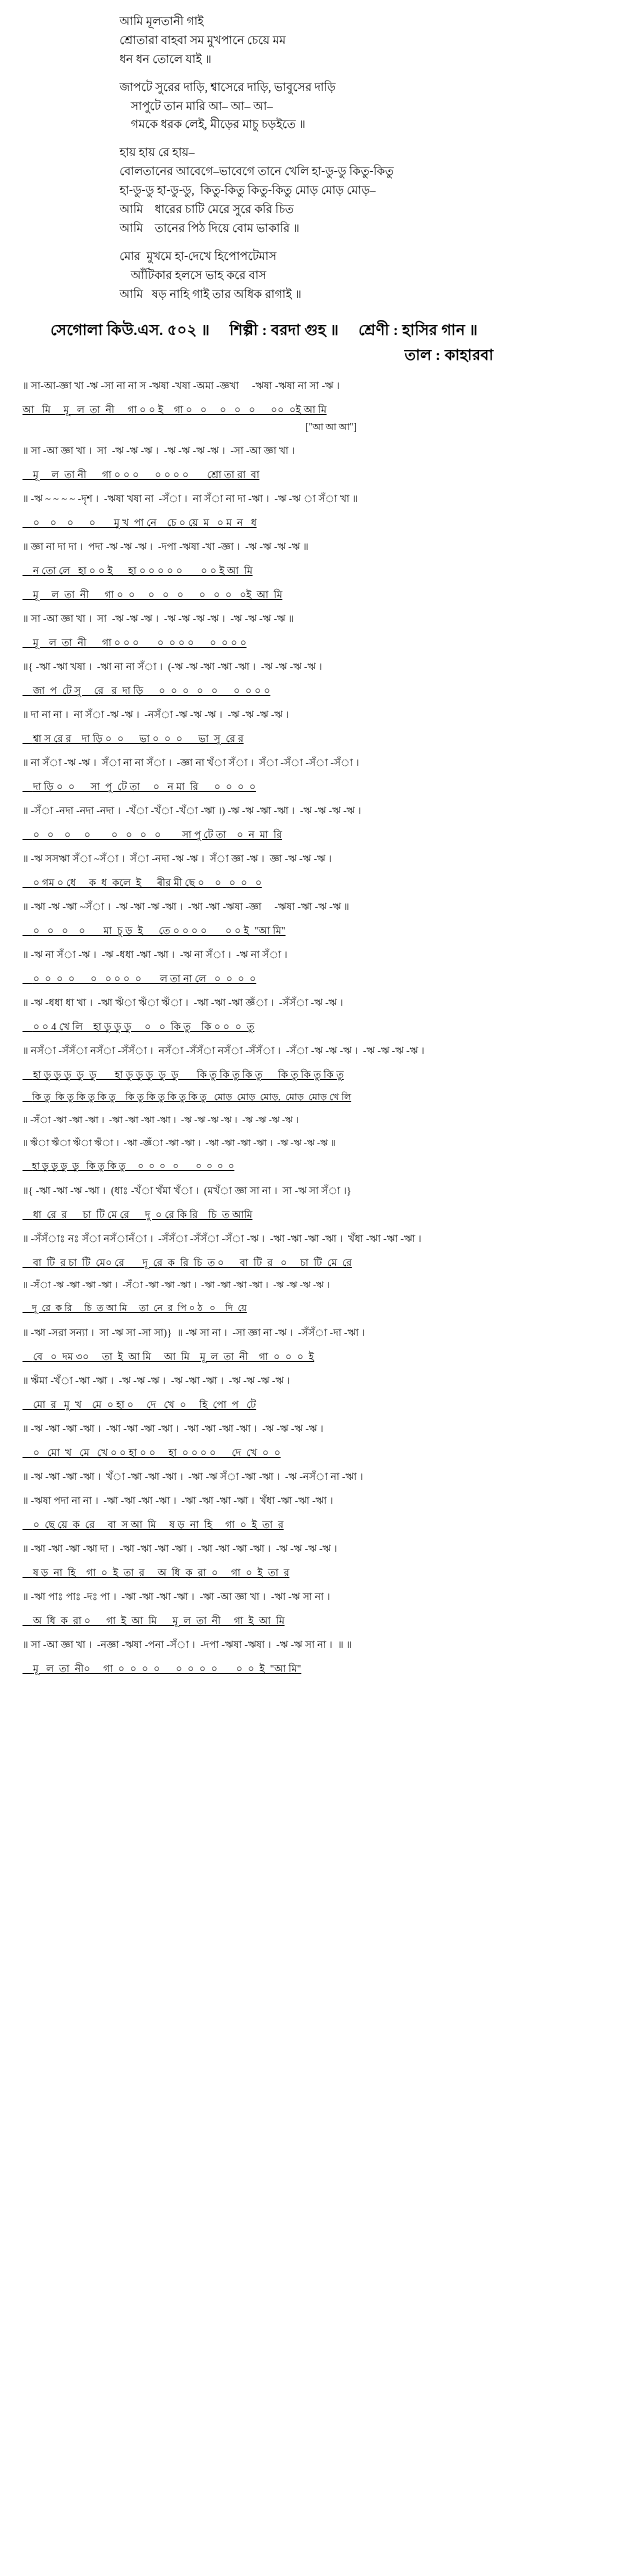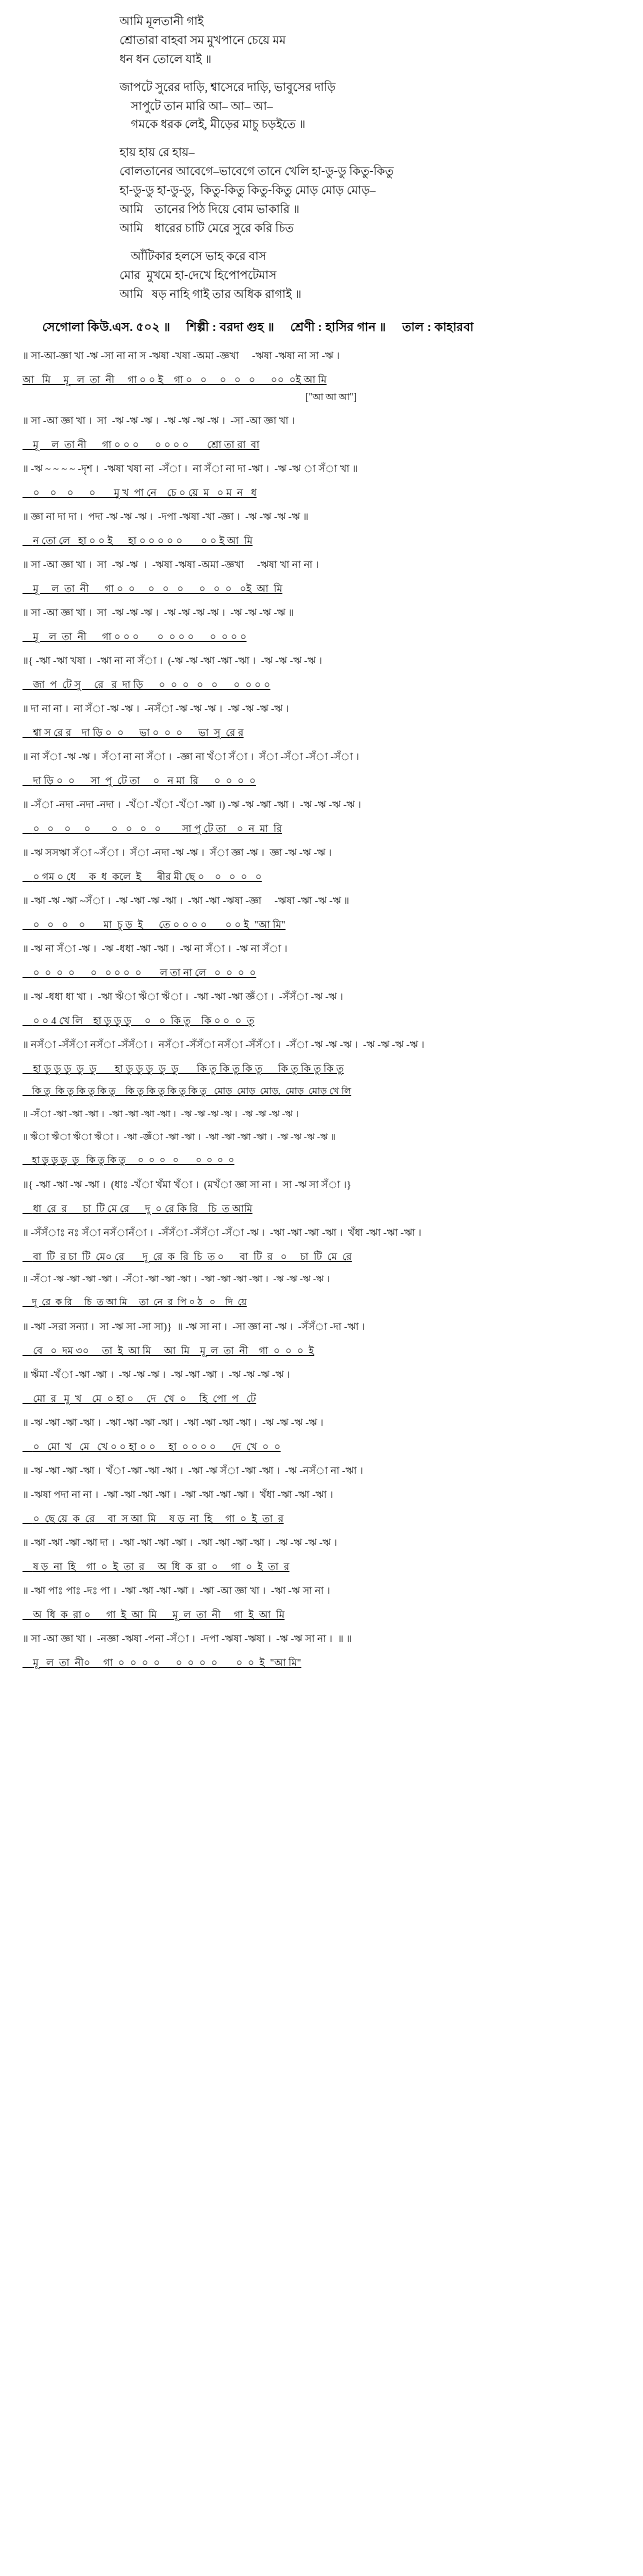--- a/index.html
+++ b/index.html
@@ -32,22 +32,22 @@
     margin-bottom: 8.9px;
   }
   .lyrics .line {
     white-space: pre-wrap;
   }
   .lyrics .indent-1 { padding-left: 0px; }
   .lyrics .indent-2 { padding-left: 11.3px; }
 
   
   .credits {
-    text-align: center;
-    font-size: 12px;
+    text-align: right;
+    font-size: 15px;
     font-weight: bold;
     margin: 13px 0 8px 0;
     letter-spacing: 0.2px;
   }
   .credits span { white-space: pre; }
 
   
   .notation {
     margin-top: 3.2px;
     font-size: 10px;
@@ -97,27 +97,27 @@
     <div class="stanza">
       <div class="line indent-1">জাপটে সুরের দাড়ি, শ্বাসেরে দাড়ি, ভাবুসের দাড়ি</div>
       <div class="line indent-2">সাপুটে তান মারি আ– আ– আ–</div>
       <div class="line indent-2">গমকে ধরক লেই, মীড়ের মাচু চড়ইতে ॥</div>
     </div>
 
     <div class="stanza">
       <div class="line indent-1">হায় হায় রে হায়–</div>
       <div class="line indent-1">বোলতানের আবেগে–ভাবেগে তানে খেলি হা-ডু-ডু কিতু-কিতু</div>
       <div class="line indent-1">হা-ডু-ডু হা-ডু-ডু,  কিতু-কিতু কিতু-কিতু মোড় মোড় মোড়–</div>
+      <div class="line indent-1">আমি    ধারের চাটি মেরে সুরে করি চিত</div>
       <div class="line indent-1">আমি    তানের পিঠ দিয়ে বোম ভাকারি ॥</div>
-      <div class="line indent-1">আমি    ধারের চাটি মেরে সুরে করি চিত</div>
-    </div>
-
-    <div class="stanza">
+    </div>
+
+    <div class="stanza">
+      <div class="line indent-1">মোর  মুখমে হা-দেখে হিপোপটেমাস</div>
       <div class="line indent-2">আঁটিকার হলসে ভাহ করে বাস</div>
-      <div class="line indent-1">মোর  মুখমে হা-দেখে হিপোপটেমাস</div>
       <div class="line indent-1">আমি   ষড় নাহি গাই তার অধিক রাগাই ॥</div>
     </div>
 
   </div>
 
   <div class="credits">
     <span>সেগোলা কিউ.এস. ৫০২ ॥</span>
     <span class="sp">&nbsp;&nbsp;&nbsp;</span>
     <span>শিল্পী : বরদা গুহ ॥</span>
     <span class="sp">&nbsp;&nbsp;&nbsp;</span>
@@ -144,21 +144,20 @@
       <span class="nline swara">॥ -ঋ ~ ~ ~ ~ -দৃশ ।  -ঋষা খষা না  -সঁা ।  না সঁা না দা -ঋা ।  -ঋ -ঋ া সঁা খা ॥</span>
       <span class="nline sahitya">    ০    ০    ০      ০       মু খ  পা নে    চে ০ য়ে  ম   ০ ম  ন   ধ</span>
     </div>
 
     <div class="nrow">
       <span class="nline swara">॥ জ্ঞা না দা দা ।  পদা -ঋ -ঋ -ঋ ।  -দপা -ঋষা -খা -জ্ঞা ।  -ঋ -ঋ -ঋ -ঋ ॥</span>
       <span class="nline sahitya">    ন তো লে   হা ০ ০ ই      হা ০ ০ ০ ০ ০       ০ ০ ই আ  মি</span>
     </div>
 
     <div class="nrow">
-      <span class="nline swara">॥ সা -আ জ্ঞা খা ।  সা  -ঋ -ঋ  ।  -ঋষা -ঋষা -অমা -জ্ঞখা     -ঋষা খা না না ।</span>
       <span class="nline sahitya">    মূ     ল  তা  নী      গা ০  ০     ০   ০   ০      ০   ০  ০   ০ই  আ  মি</span>
     </div>
 
     <div class="nrow">
       <span class="nline swara">॥ সা -আ জ্ঞা খা ।  সা  -ঋ -ঋ -ঋ ।  -ঋ -ঋ -ঋ -ঋ ।  -ঋ -ঋ -ঋ -ঋ ॥</span>
       <span class="nline sahitya">    মূ    ল  তা  নী      গা ০ ০ ০       ০  ০ ০ ০      ০  ০ ০ ০</span>
     </div>
 
     <div class="nrow">
       <span class="nline swara">॥{ -ঋা -ঋা খষা ।  -ঋা না না সঁা ।  (-ঋ -ঋ -ঋা -ঋা -ঋা ।  -ঋ -ঋ -ঋ -ঋ ।</span>

